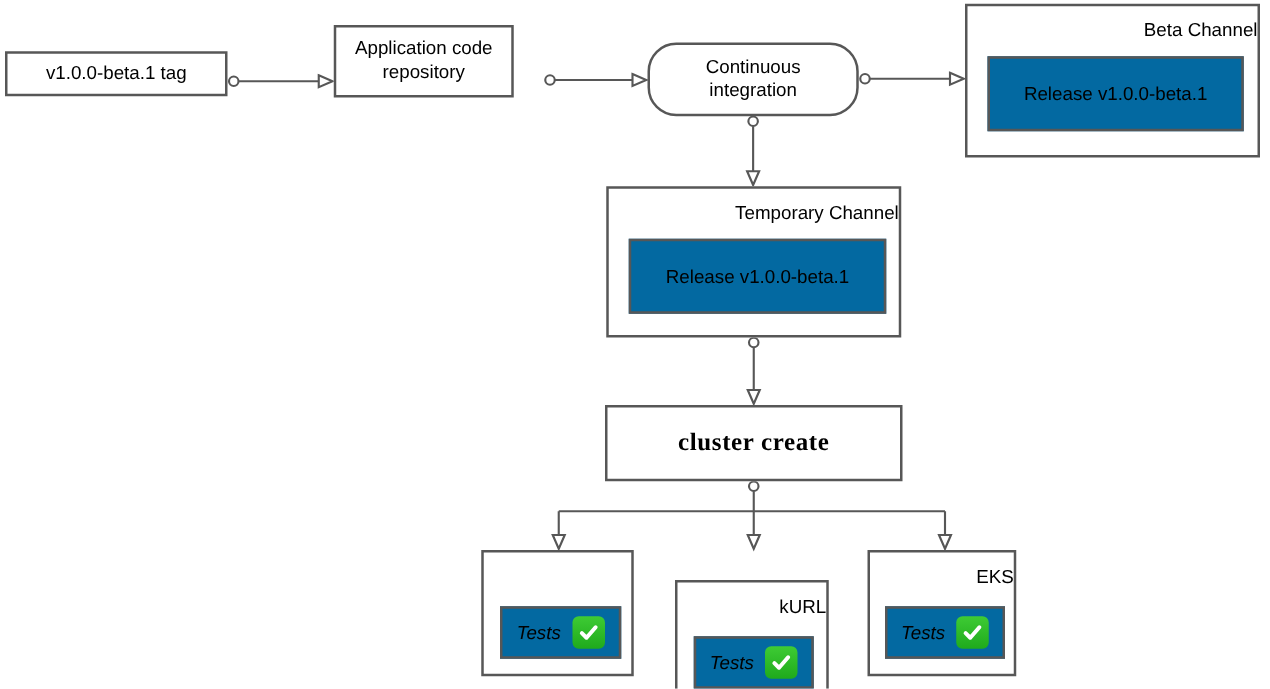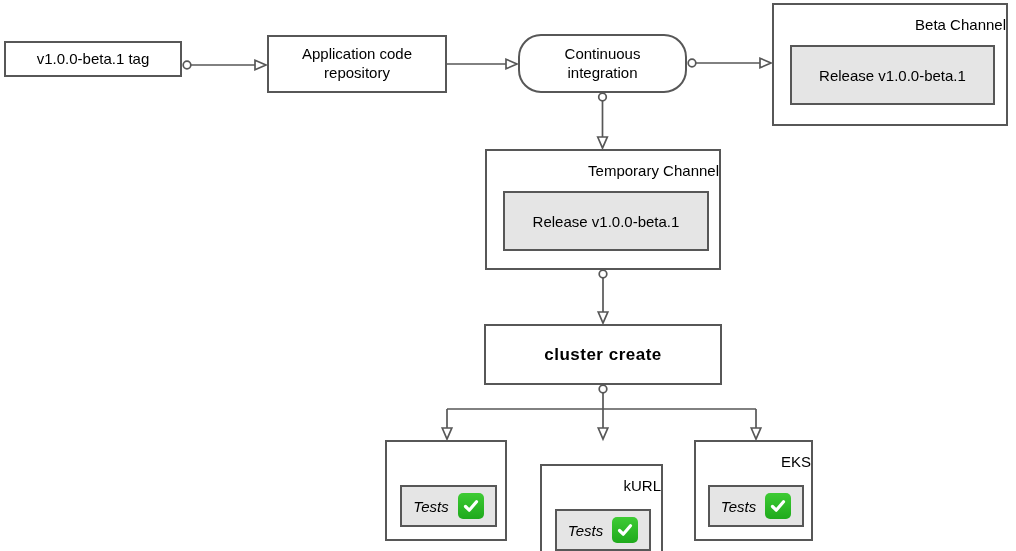--- a/index.html
+++ b/index.html
@@ -41,32 +41,32 @@
   }
   .container-title {
     display: block;
     text-align: right;
     font-size: 15px;
     padding-top: 11px;
   }
   .inner-node {
     position: absolute;
     box-sizing: border-box;
-    background: #e5e5e5;
+    background: #0369a1;
     border: 2px solid #575757;
     display: flex;
     align-items: center;
     justify-content: center;
     text-align: right;
     font-size: 15px;
   }
   .mono {
-    font-family: Liberation Sans, sans-serif;
+    font-family: Liberation Serif, serif;
     font-weight: bold;
-    font-size: 17px;
+    font-size: 20px;
     letter-spacing: 0.5px;
   }
   .wrap-110 { display: block; max-width: 112px; }
   .wrap-140 { display: block; max-width: 140px; }
   .tests-row {
     display: flex;
     align-items: center;
     justify-content: center;
     gap: 9px;
     font-style: italic;
@@ -76,21 +76,21 @@
     height: 26px;
     border-radius: 5px;
     background: linear-gradient(180deg, #3ecb34 0%, #1faa1c 100%);
     display: flex;
     align-items: center;
     justify-content: center;
     flex: 0 0 auto;
   }
   
   #node-tag        { left: 4px;   top: 41px;  width: 178px; height: 36px; }
-  #node-repo       { left: 267px; top: 35px;  width: 180px; height: 58px; }
+  #node-repo       { left: 267px; top: 20px;  width: 144px; height: 58px; }
   #node-ci         { left: 518px; top: 34px;  width: 169px; height: 59px; border-radius: 23px; }
   #node-cluster    { left: 484px; top: 324px; width: 238px; height: 61px; }
 
   #node-beta       { left: 772px; top: 3px;   width: 236px; height: 123px; }
   #beta-release    { left: 16px;  top: 40px;  width: 205px; height: 60px; }
 
   #node-temp       { left: 485px; top: 149px; width: 236px; height: 121px; padding-left: 44px; }
   #temp-release    { left: 16px;  top: 40px;  width: 206px; height: 60px; }
 
   #node-openshift  { left: 385px; top: 440px; width: 122px; height: 101px; }

